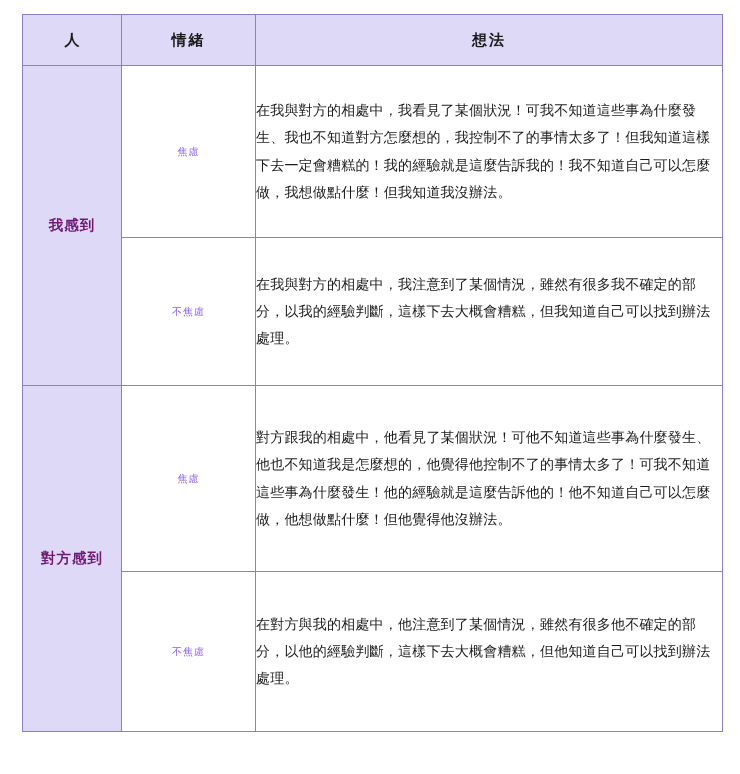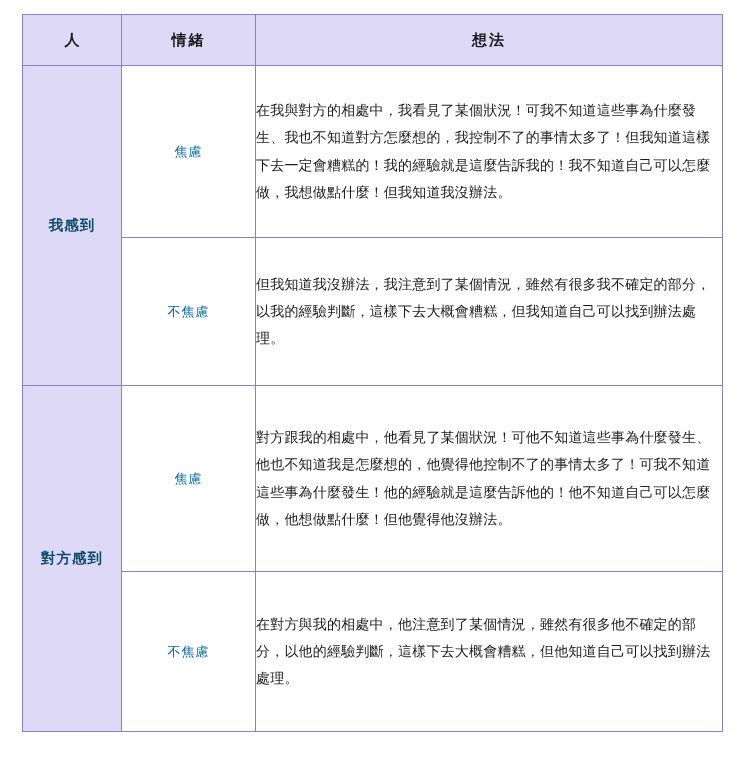--- a/index.html
+++ b/index.html
@@ -46,28 +46,28 @@
     color: #1a1a1a;
   }
   th.h-person { letter-spacing: 0; }
 
   td.person-cell {
     background: #ded9f7;
     text-align: center;
     font-size: 14.5px;
     font-weight: bold;
     letter-spacing: 1px;
-    color: #0c4a6e;
+    color: #701a75;
   }
   td.emotion-cell {
     background: #ffffff;
     text-align: center;
-    font-size: 13px;
+    font-size: 10px;
     letter-spacing: 1px;
-    color: #0369a1;
+    color: #8b5cf6;
   }
   td.thought-cell {
     background: #ffffff;
     padding: 10px 14px 12px 14px;
     font-size: 14px;
     line-height: 1.95;
     text-align: left;
     color: #1a1a1a;
     letter-spacing: 0.2px;
     margin-top: 46px;
@@ -98,21 +98,21 @@
       </tr>
     </thead>
     <tbody>
       <tr class="row-anx">
         <td class="person-cell" rowspan="2">我感到</td>
         <td class="emotion-cell">焦慮</td>
         <td class="thought-cell">在我與對方的相處中，我看見了某個狀況！可我不知道這些事為什麼發生、我也不知道對方怎麼想的，我控制不了的事情太多了！但我知道這樣下去一定會糟糕的！我的經驗就是這麼告訴我的！我不知道自己可以怎麼做，我想做點什麼！但我知道我沒辦法。</td>
       </tr>
       <tr class="row-calm">
         <td class="emotion-cell">不焦慮</td>
-        <td class="thought-cell pad-top-mid">但我知道我沒辦法，我注意到了某個情況，雖然有很多我不確定的部分，以我的經驗判斷，這樣下去大概會糟糕，但我知道自己可以找到辦法處理。</td>
+        <td class="thought-cell pad-top-mid">在我與對方的相處中，我注意到了某個情況，雖然有很多我不確定的部分，以我的經驗判斷，這樣下去大概會糟糕，但我知道自己可以找到辦法處理。</td>
       </tr>
       <tr class="row-anx2">
         <td class="person-cell" rowspan="2">對方感到</td>
         <td class="emotion-cell">焦慮</td>
         <td class="thought-cell">對方跟我的相處中，他看見了某個狀況！可他不知道這些事為什麼發生、他也不知道我是怎麼想的，他覺得他控制不了的事情太多了！可我不知道這些事為什麼發生！他的經驗就是這麼告訴他的！他不知道自己可以怎麼做，他想做點什麼！但他覺得他沒辦法。</td>
       </tr>
       <tr class="row-calm2">
         <td class="emotion-cell">不焦慮</td>
         <td class="thought-cell pad-top-mid">在對方與我的相處中，他注意到了某個情況，雖然有很多他不確定的部分，以他的經驗判斷，這樣下去大概會糟糕，但他知道自己可以找到辦法處理。</td>
       </tr>

